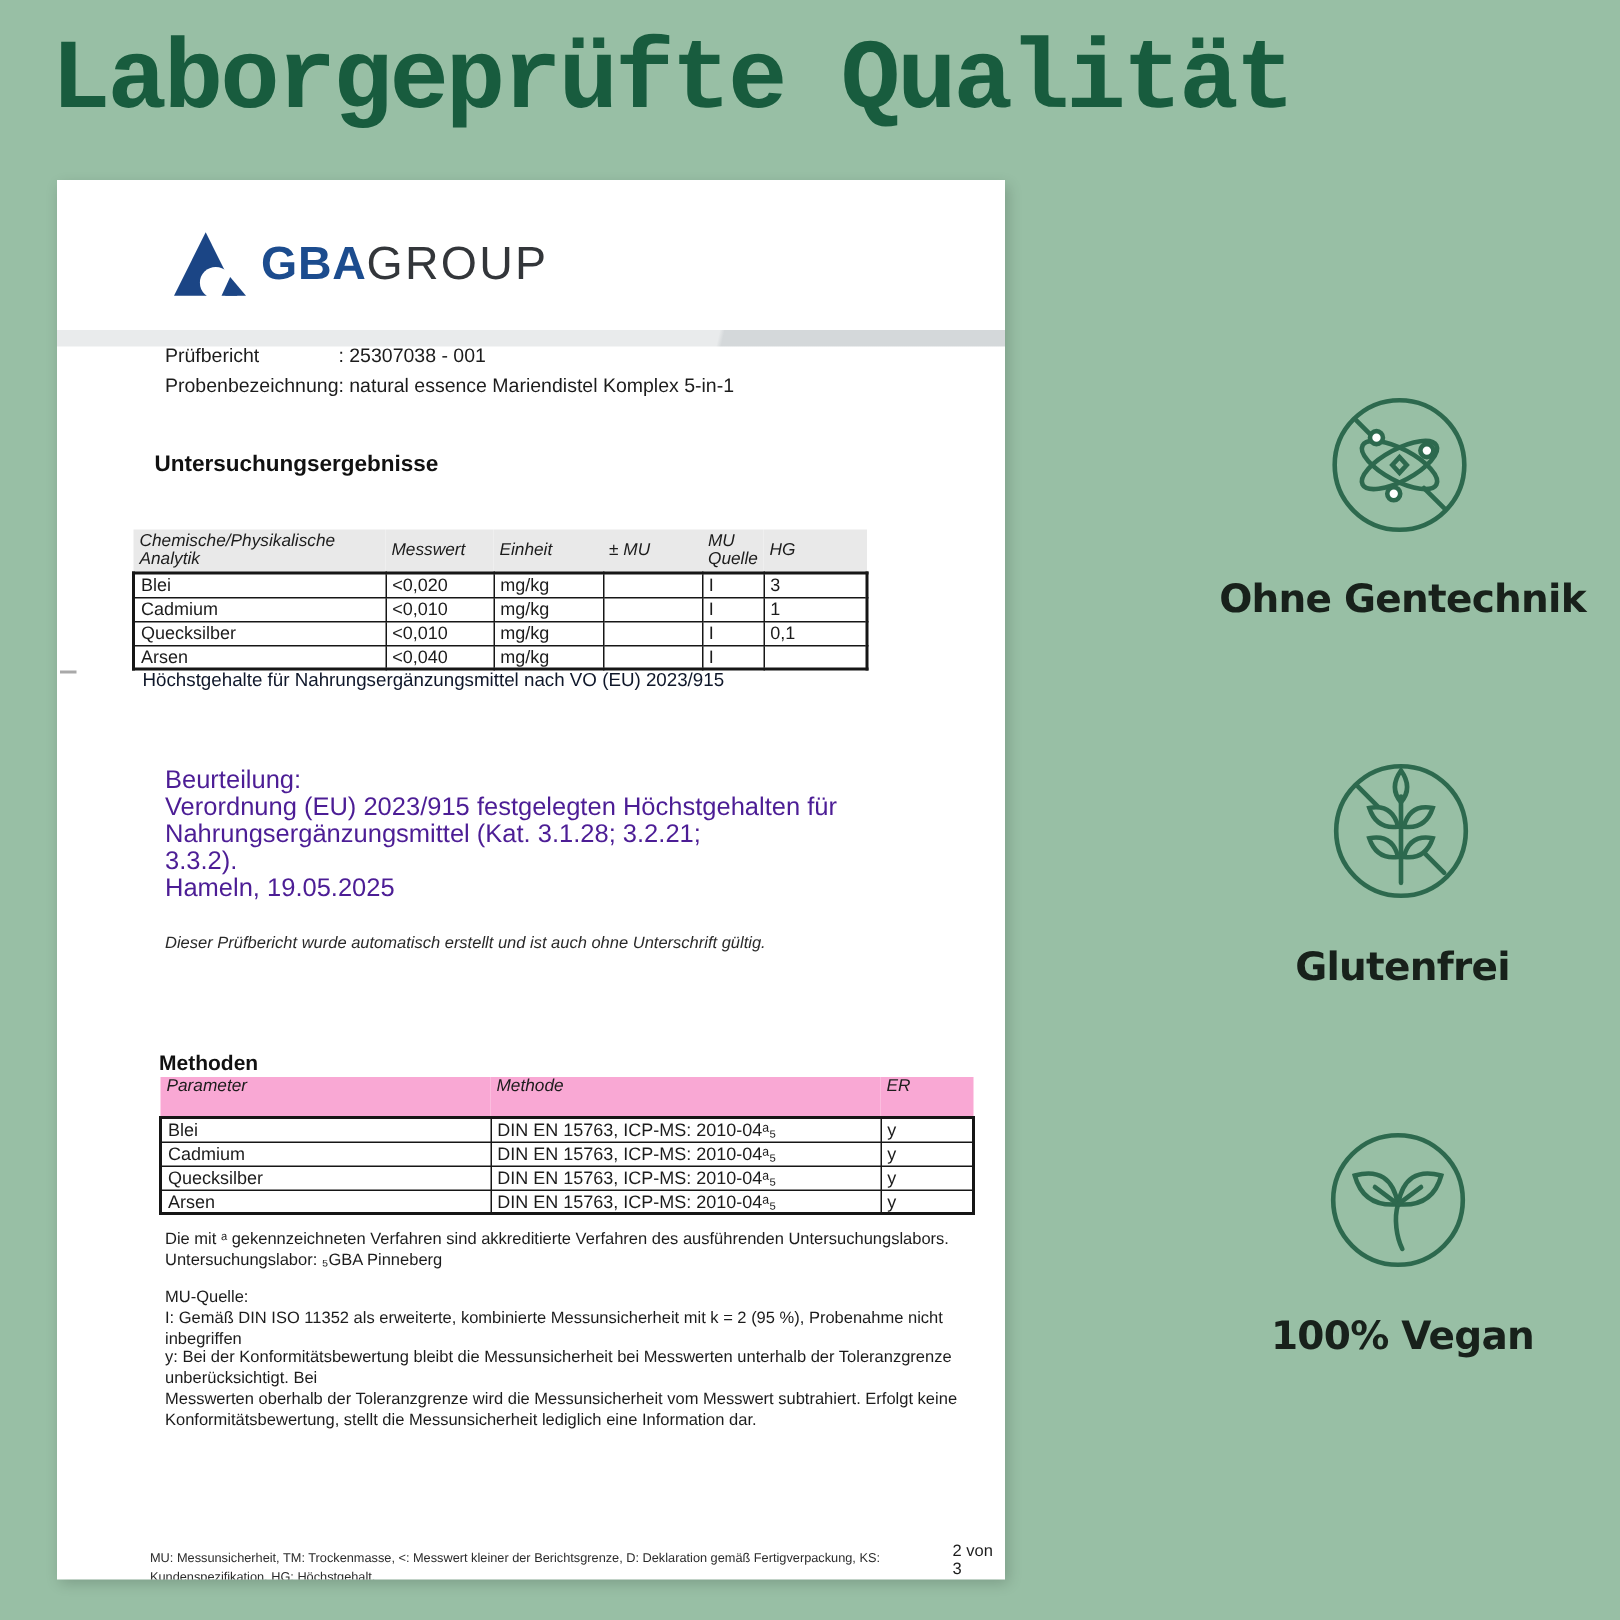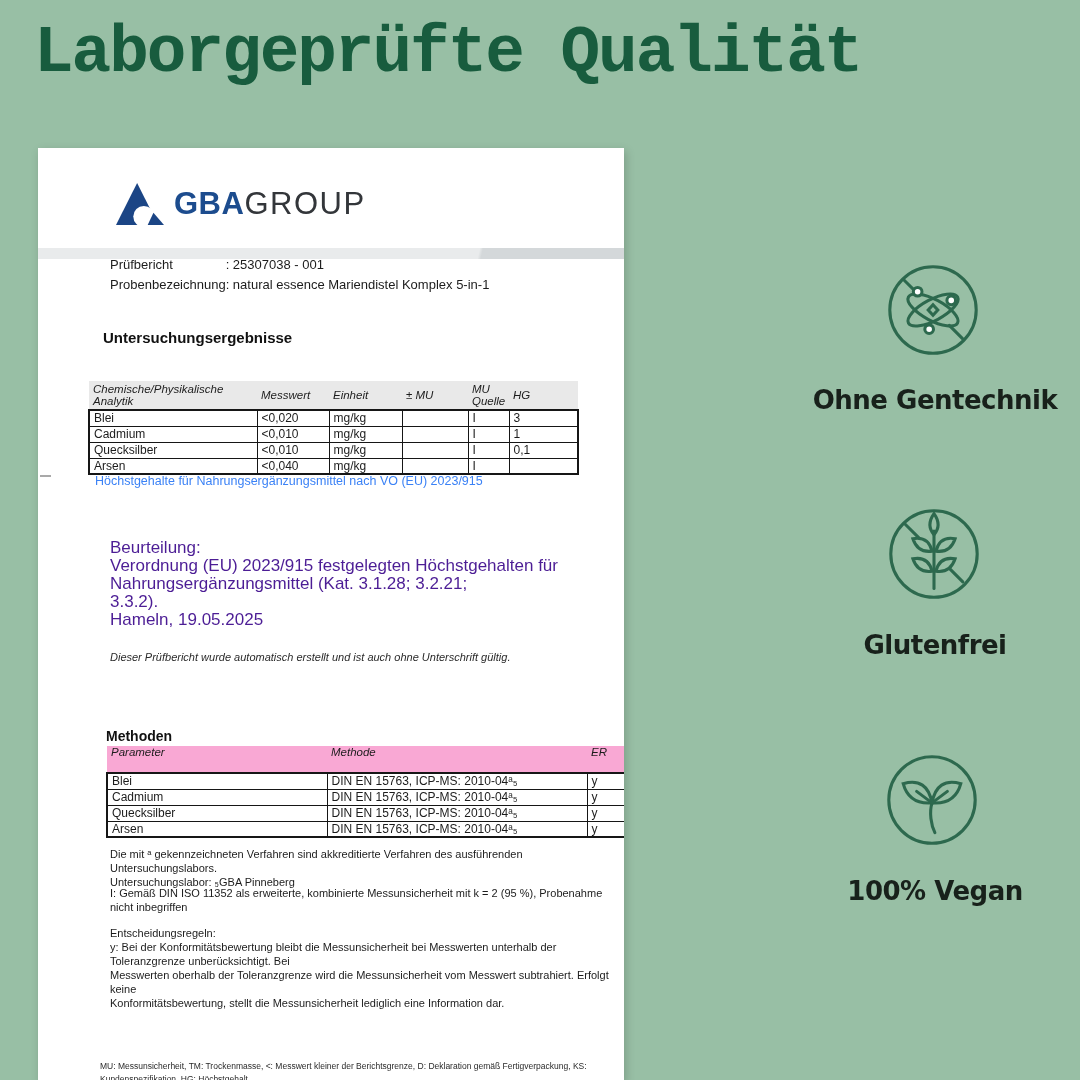--- a/index.html
+++ b/index.html
@@ -9,21 +9,21 @@
 
   
   .page-title {
     position:absolute; left:34px; top:16px; width:1010px;
     font-family:Liberation Mono, monospace;
     font-size:66px; font-weight:bold; letter-spacing:-2px; color:#185c3e;
   }
 
   
   .doc {
-    position:absolute; left:38px; top:148px; width:586px; height:933px;
+    position:absolute; left:38px; top:120px; width:632px; height:933px;
     background:#ffffff; box-shadow:2px 3px 9px rgba(0,0,0,0.18); overflow:hidden;
     color:#1c1c1c;
   }
   .logo { position:absolute; left:78px; top:34px; display:flex; align-items:center; }
   .logo svg { display:block; margin-right:10px; }
   .logo-gba { font-size:31px; font-weight:bold; color:#1c4c8e; letter-spacing:0.5px; }
   .logo-group { font-size:31px; font-weight:400; color:#33363a; letter-spacing:1.5px; }
   .band { position:absolute; left:0; top:100px; width:667px; height:11px;
     background:linear-gradient(103deg,#e9ebec 66%,#d4d8da 66.5%); }
 
@@ -38,21 +38,21 @@
     text-align:left; padding:2px 0 2px 4px; font-size:11.5px; height:26px; vertical-align:middle; line-height:12px; }
   .rtable tbody { border:2px solid #161616; }
   .rtable tbody td { border:1px solid #161616; height:16px; padding:0 0 0 4px; vertical-align:middle; }
 
   .mtable { position:absolute; left:68px; top:598px; width:542px; font-size:12px; }
   .mtable thead th { background:#f9a8d4; font-style:italic; font-weight:normal;
     text-align:left; padding:0 0 14px 4px; font-size:11.5px; height:13px; vertical-align:middle; }
   .mtable tbody { border:2px solid #161616; }
   .mtable tbody td { border:1px solid #161616; height:16px; padding:0 0 0 4px; vertical-align:middle; }
 
-  .doc-note { position:absolute; font-size:12.5px; color:#3b82f6; }
+  .doc-note { position:absolute; font-size:12.5px; color:#0f172a; }
   .margin-dash { position:absolute; left:2px; top:327px; width:11px; height:2px; background:#a9a9a9; }
   .para { position:absolute; font-size:17px; line-height:18px; color:#4c1d95; }
   .italic-note { position:absolute; font-size:11px; font-style:italic; color:#2a2a2a; }
   .footnote { position:absolute; font-size:11px; line-height:14px; color:#1c1c1c; }
   .doc-footer { position:absolute; left:62px; top:912px; width:525px; font-size:8.5px; line-height:13px; color:#2a2a2a; }
   .page-num { position:absolute; left:597px; top:908px; font-size:11px; color:#1c1c1c; }
 
   
   .badge-icon { position:absolute; width:96px; height:96px; }
   .badge-icon svg { width:96px; height:96px; display:block; }
@@ -200,25 +200,25 @@
         </tr>
       </tbody>
     </table>
 
     <div class="footnote" style="left:72px; top:699px;">
       <div>Die mit ᵃ gekennzeichneten Verfahren sind akkreditierte Verfahren des ausführenden Untersuchungslabors.</div>
       <div>Untersuchungslabor:  ₅GBA Pinneberg</div>
     </div>
 
     <div class="footnote" style="left:72px; top:738px;">
+      <div>MU-Quelle:</div>
       <div>I: Gemäß DIN ISO 11352 als erweiterte, kombinierte Messunsicherheit mit k = 2 (95 %), Probenahme nicht inbegriffen</div>
     </div>
 
     <div class="footnote" style="left:72px; top:778px;">
-      <div>Entscheidungsregeln:</div>
       <div>y: Bei der Konformitätsbewertung bleibt die Messunsicherheit bei Messwerten unterhalb der Toleranzgrenze unberücksichtigt. Bei</div>
       <div>Messwerten oberhalb der Toleranzgrenze wird die Messunsicherheit vom Messwert subtrahiert. Erfolgt keine</div>
       <div>Konformitätsbewertung, stellt die Messunsicherheit lediglich eine Information dar.</div>
     </div>
 
     <div class="doc-footer">
       <div>MU: Messunsicherheit, TM: Trockenmasse, &lt;: Messwert kleiner der Berichtsgrenze, D: Deklaration gemäß Fertigverpackung, KS: Kundenspezifikation, HG: Höchstgehalt,</div>
 
     </div>
     <div class="page-num">2 von 3</div>

